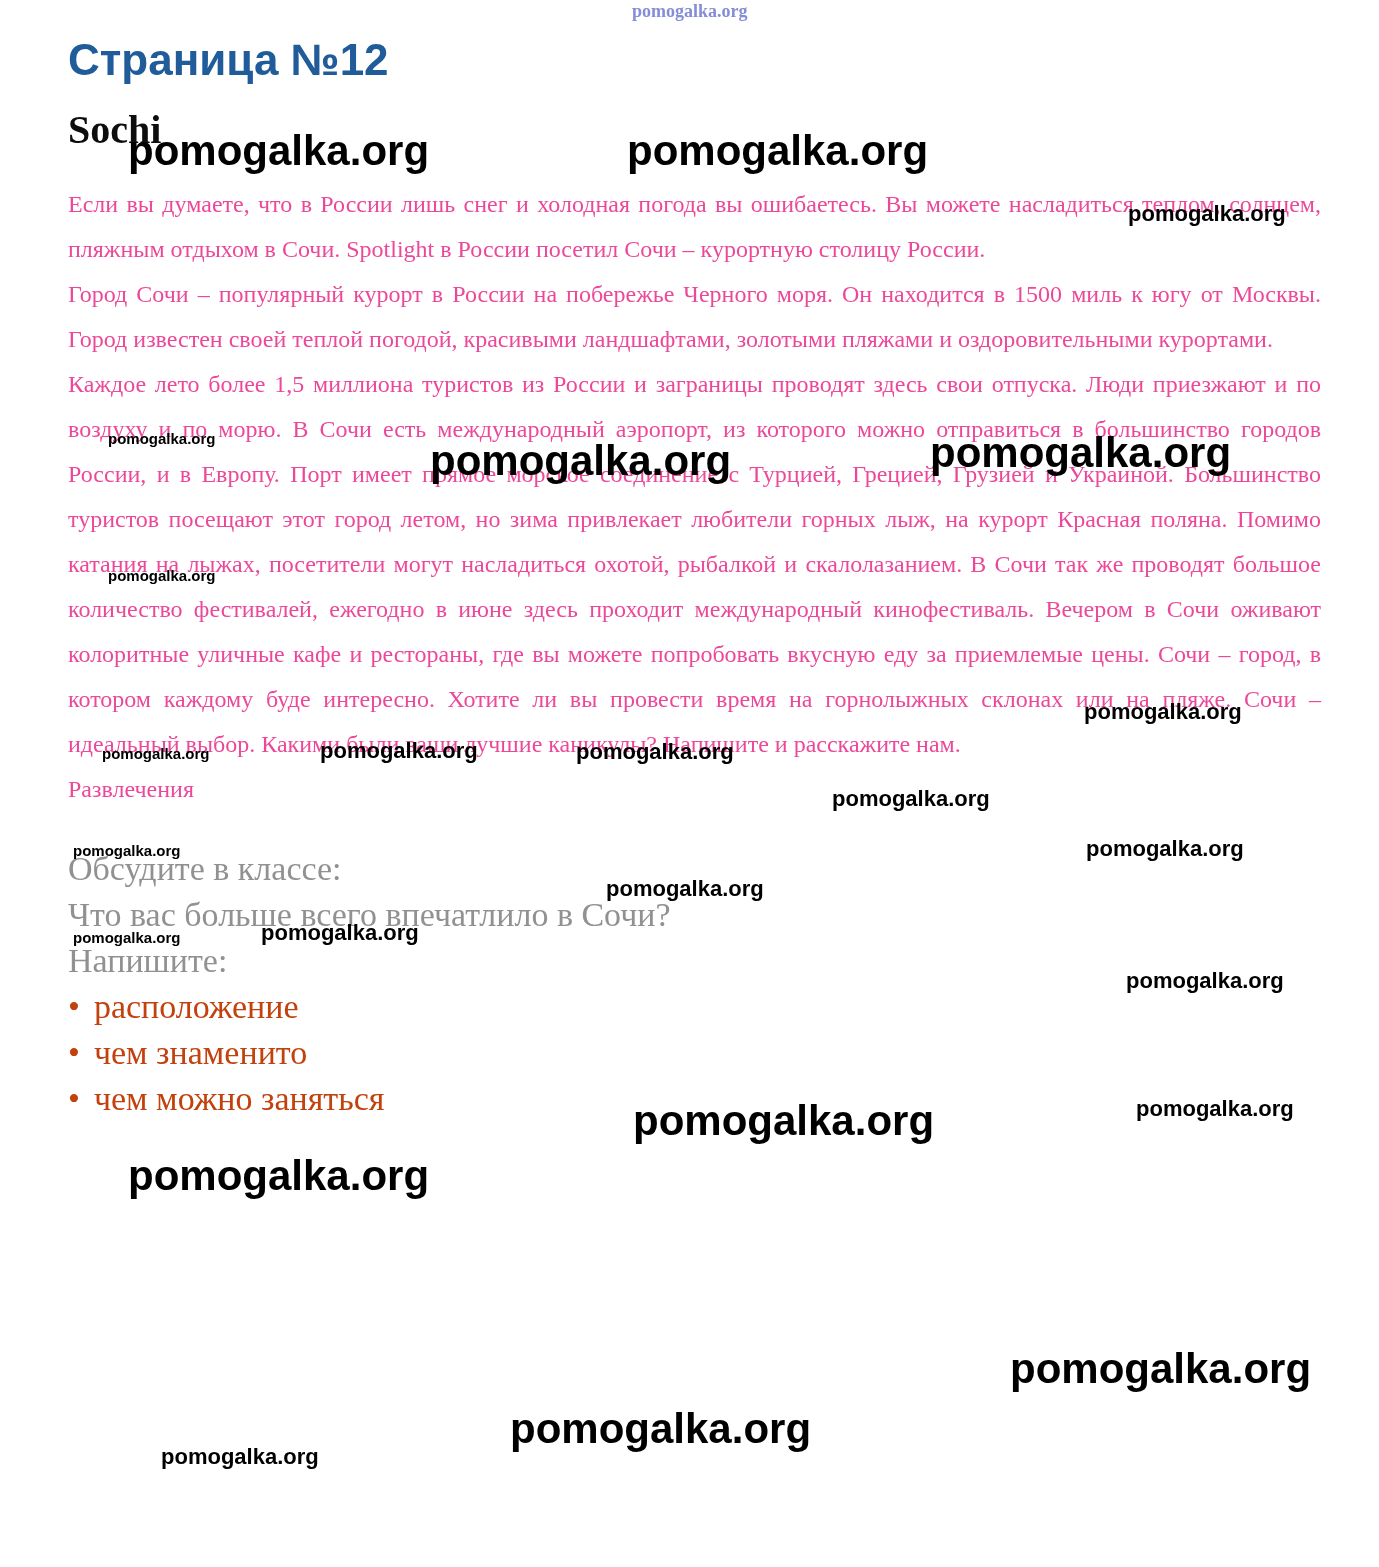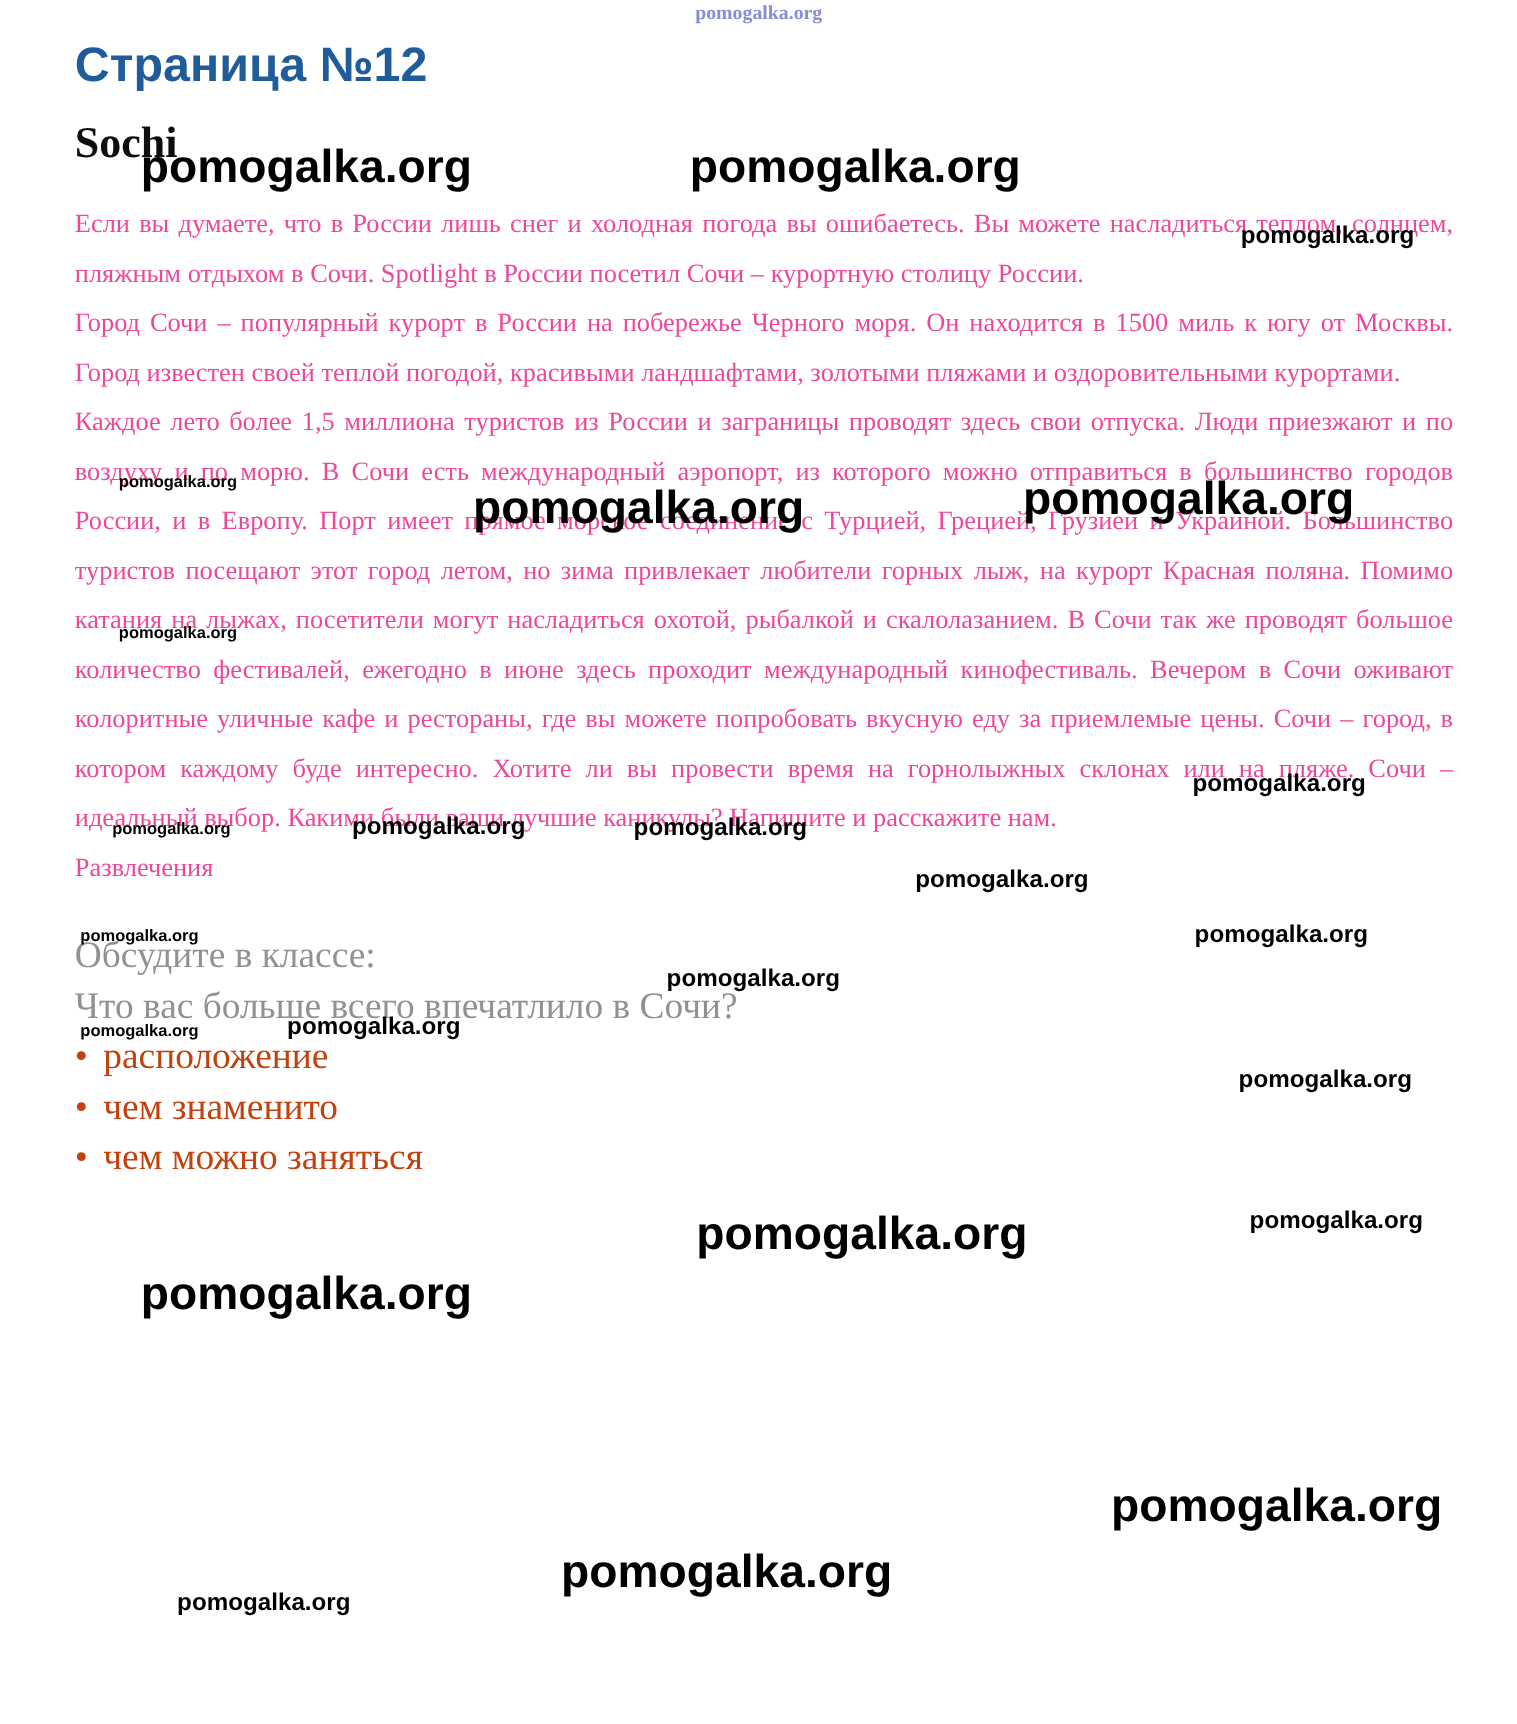--- a/index.html
+++ b/index.html
@@ -80,20 +80,21 @@
   <div class="article">
     <p>Если вы думаете, что в России лишь снег и холодная погода вы ошибаетесь. Вы можете насладиться теплом, солнцем, пляжным отдыхом в Сочи. Spotlight в России посетил Сочи – курортную столицу России.</p>
     <p>Город Сочи – популярный курорт в России на побережье Черного моря. Он находится в 1500 миль к югу от Москвы. Город известен своей теплой погодой, красивыми ландшафтами, золотыми пляжами и оздоровительными курортами.</p>
     <p>Каждое лето более 1,5 миллиона туристов из России и заграницы проводят здесь свои отпуска. Люди приезжают и по воздуху и по морю. В Сочи есть международный аэропорт, из которого можно отправиться в большинство городов России, и в Европу. Порт имеет прямое морское соединение с Турцией, Грецией, Грузией и Украиной. Большинство туристов посещают этот город летом, но зима привлекает любители горных лыж, на курорт Красная поляна. Помимо катания на лыжах, посетители могут насладиться охотой, рыбалкой и скалолазанием. В Сочи так же проводят большое количество фестивалей, ежегодно в июне здесь проходит международный кинофестиваль. Вечером в Сочи оживают колоритные уличные кафе и рестораны, где вы можете попробовать вкусную еду за приемлемые цены. Сочи – город, в котором каждому буде интересно. Хотите ли вы провести время на горнолыжных склонах или на пляже. Сочи – идеальный выбор. Какими были ваши лучшие каникулы? Напишите и расскажите нам.</p>
     <p class="single">Развлечения</p>
   </div>
 
   <div class="tasks">
     <p>Обсудите в классе:</p>
     <p>Что вас больше всего впечатлило в Сочи?</p>
+    <p>Напишите:</p>
     <ul class="bullet-list">
       <li><span class="bullet">•</span><span>расположение</span></li>
       <li><span class="bullet">•</span><span>чем знаменито</span></li>
       <li><span class="bullet">•</span><span>чем можно заняться</span></li>
     </ul>
   </div>
 
   <div class="watermarks">
     <span class="wm wm-top" style="left:632px; top:2px;">pomogalka.org</span>
     <span class="wm wm-xl" style="left:128px; top:130px;">pomogalka.org</span>

